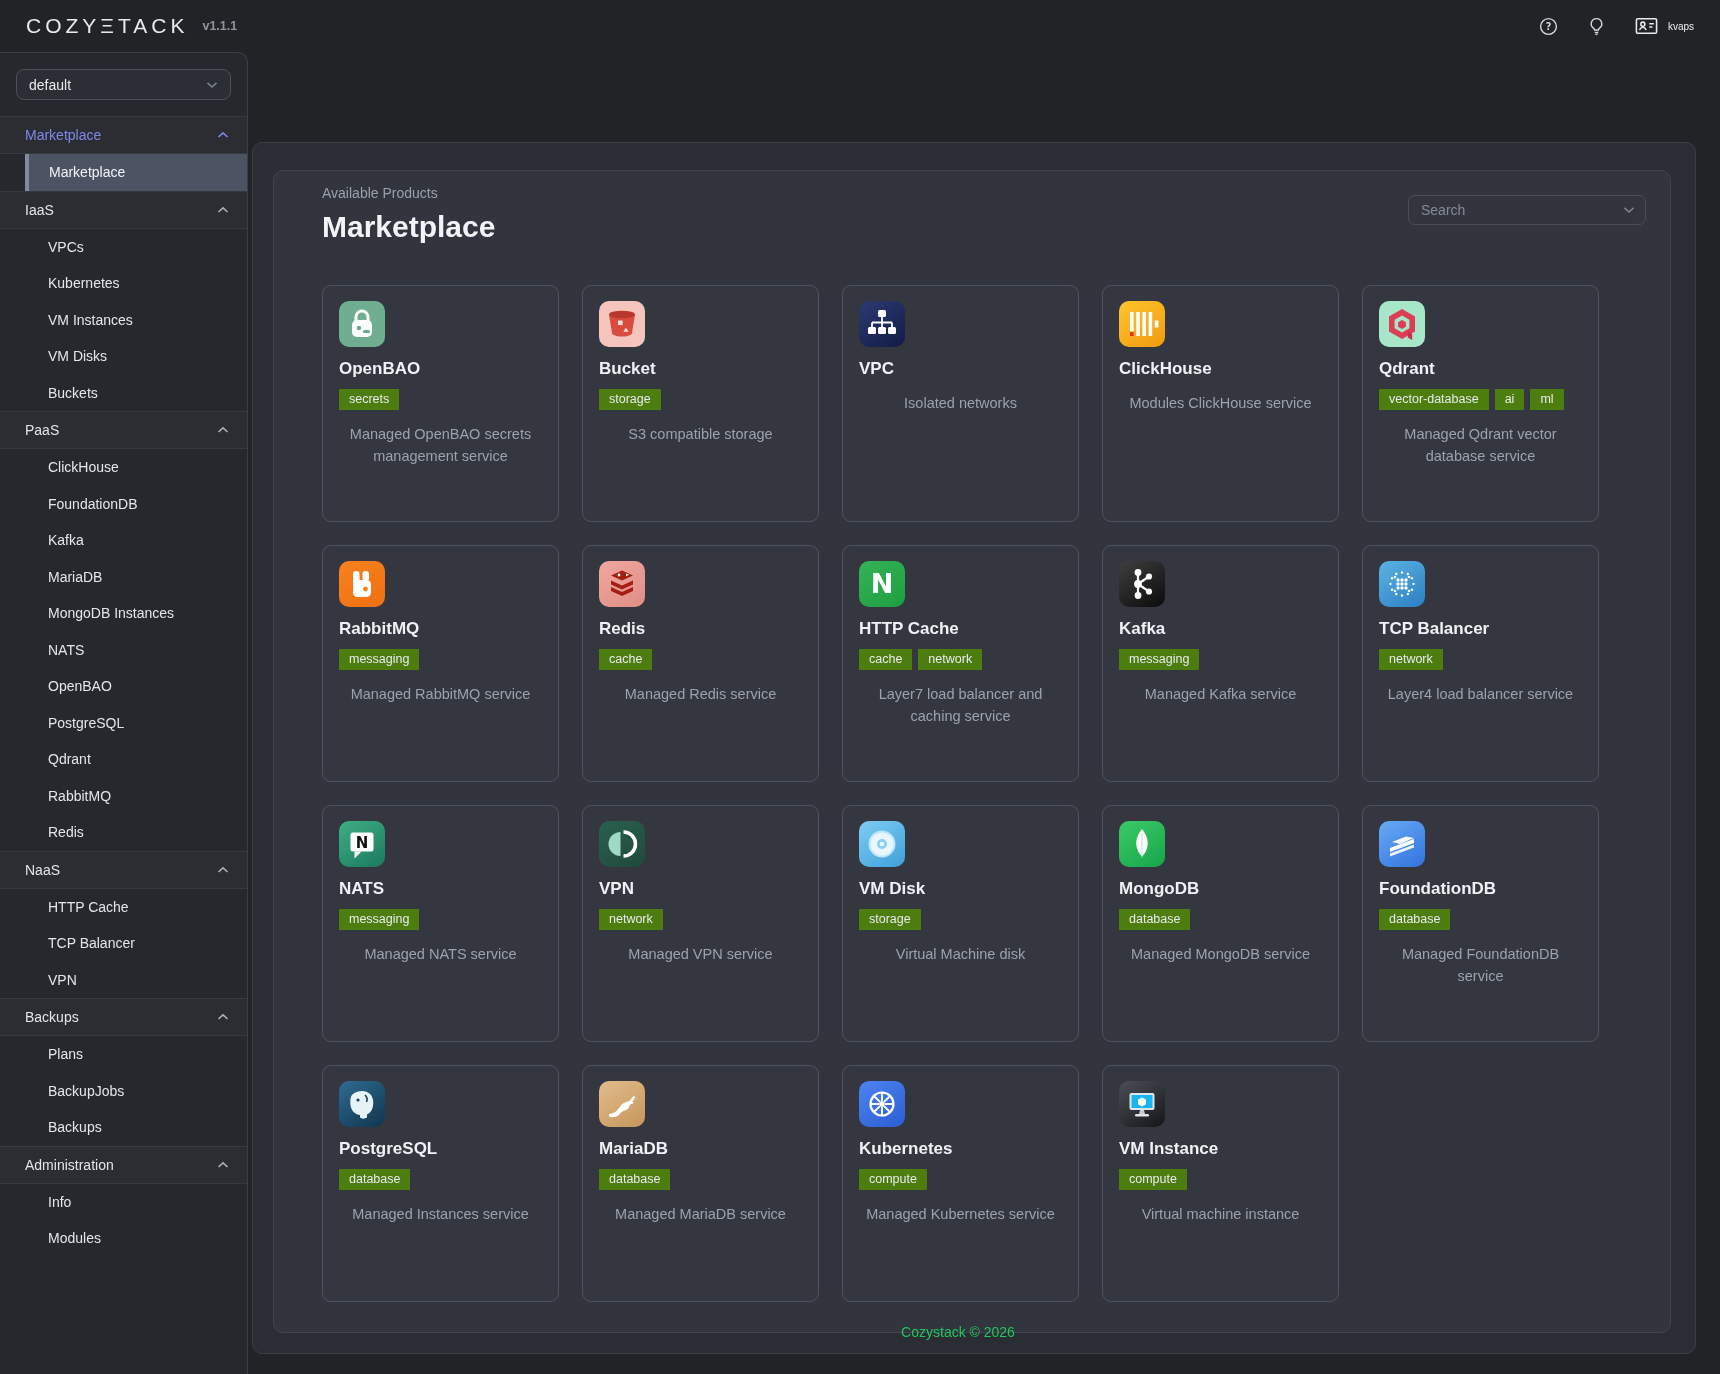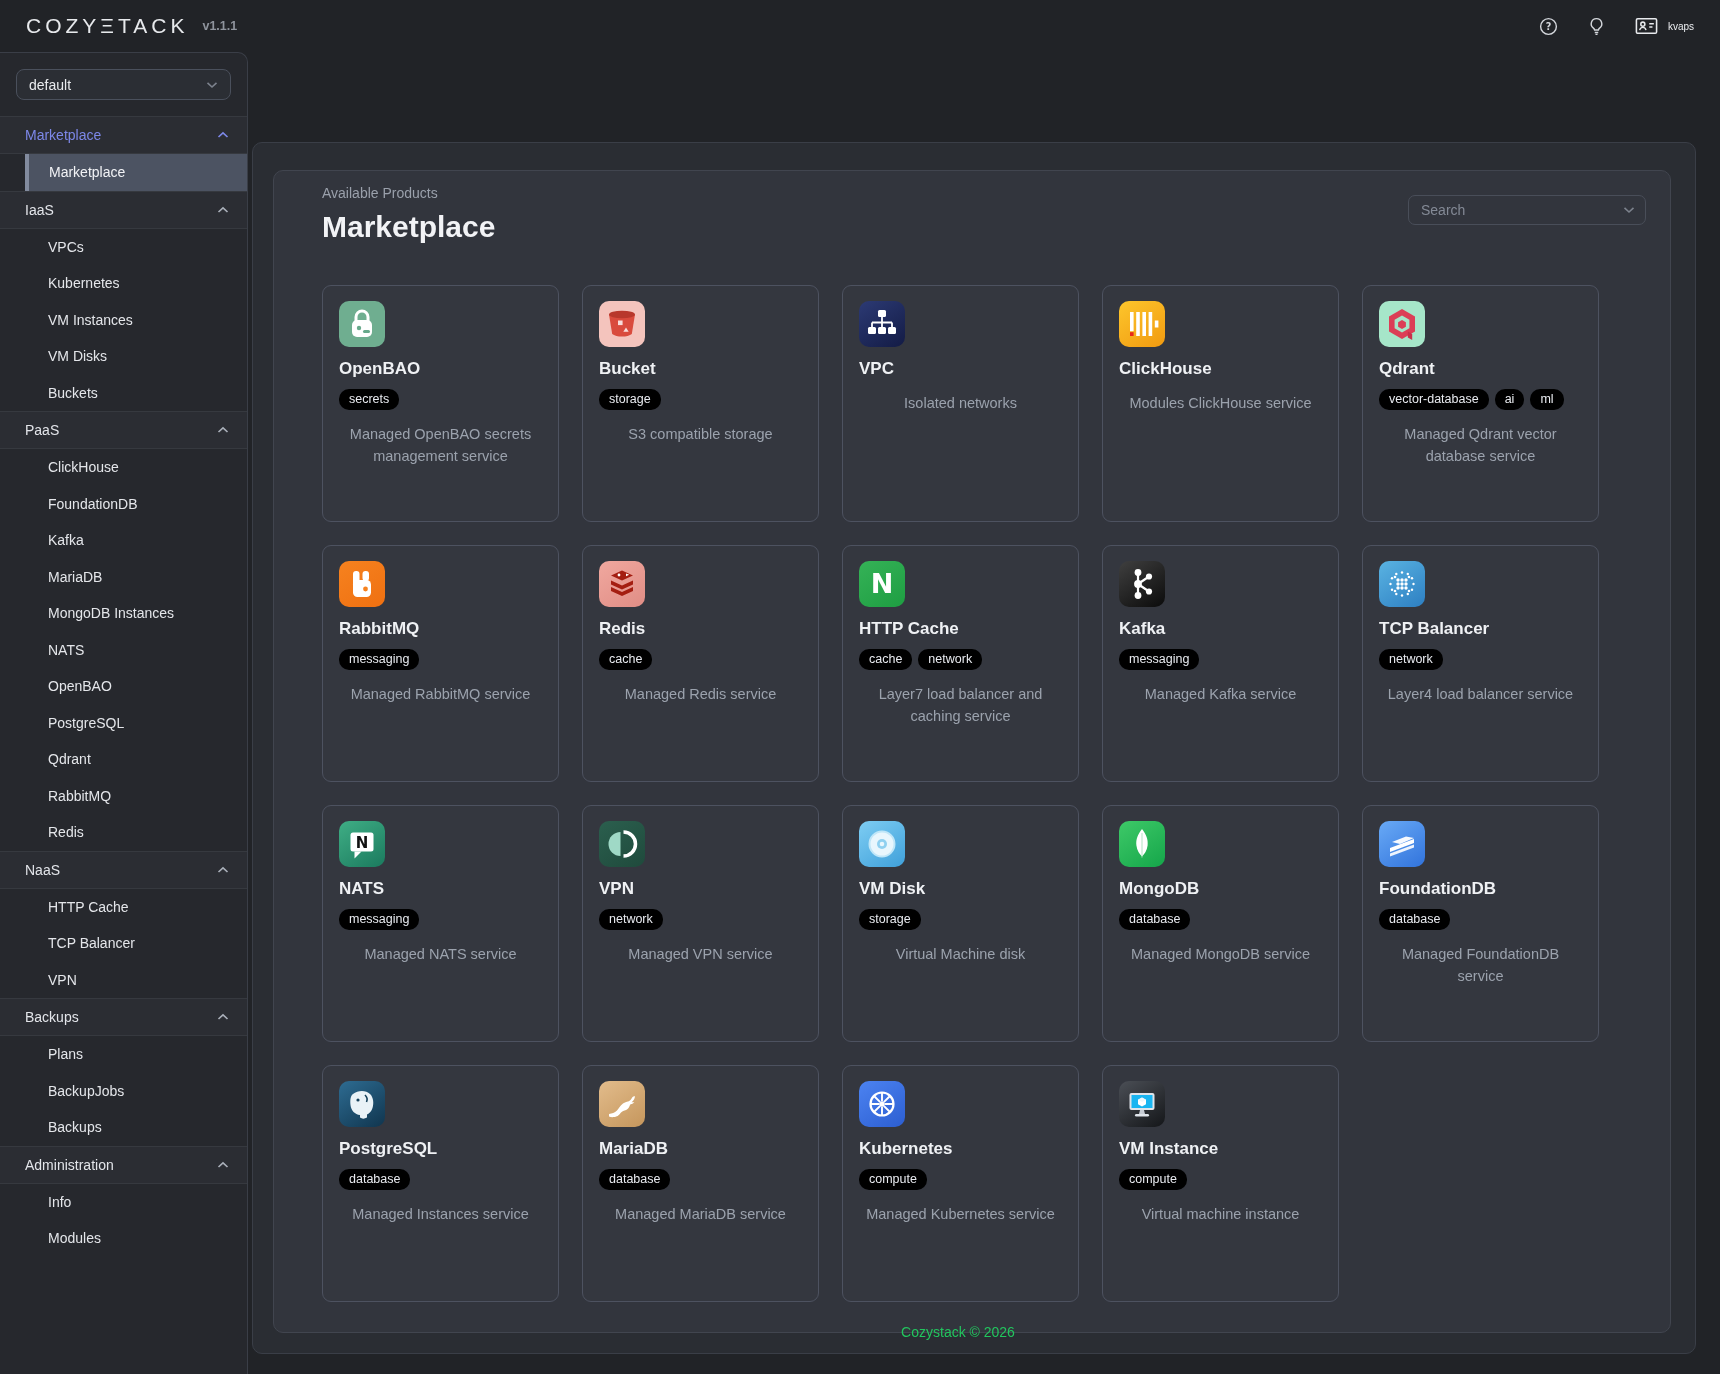--- a/index.html
+++ b/index.html
@@ -37,21 +37,21 @@
   .search input{flex:1;min-width:0;background:transparent;border:none;outline:none;color:#dfe2e8;font-size:14px;font-family:"Liberation Sans",sans-serif;}
   .search input::placeholder{color:#848a96;}
   .search .chev{color:#7c828d;display:flex;}
 
   .grid{margin-top:41px;display:grid;grid-template-columns:repeat(5,237px);gap:23px;}
   .card{width:237px;height:237px;background:#34373f;border:1px solid #4d5260;border-radius:9px;padding:15px 16px;cursor:pointer;}
   .card-icon{width:46px;height:46px;border-radius:10px;overflow:hidden;}
   .card-icon svg{width:46px;height:46px;display:block;}
   .card-title{margin-top:12px;font-size:17px;font-weight:600;color:#eff1f4;}
   .tags{margin-top:10px;display:flex;gap:6px;flex-wrap:wrap;}
-  .tag{background:#000000;color:#e9ebf0;font-size:12.5px;padding:4px 10px;border-radius:10px;line-height:1;white-space:nowrap;}
+  .tag{background:#4d7c0f;color:#e9ebf0;font-size:12.5px;padding:4px 10px;border-radius:0;line-height:1;white-space:nowrap;}
   .card-desc{margin-top:13px;font-size:14.5px;line-height:22px;color:#9ba2ad;text-align:center;}
 
   .footer{position:absolute;left:236px;top:1324px;width:1444px;text-align:center;color:#22c55e;font-size:14px;}
 </style>
 </head>
 <body>
 
 <header class="topbar">
   <span class="logo">COZYΞTACK</span>
   <span class="version">v1.1.1</span>

